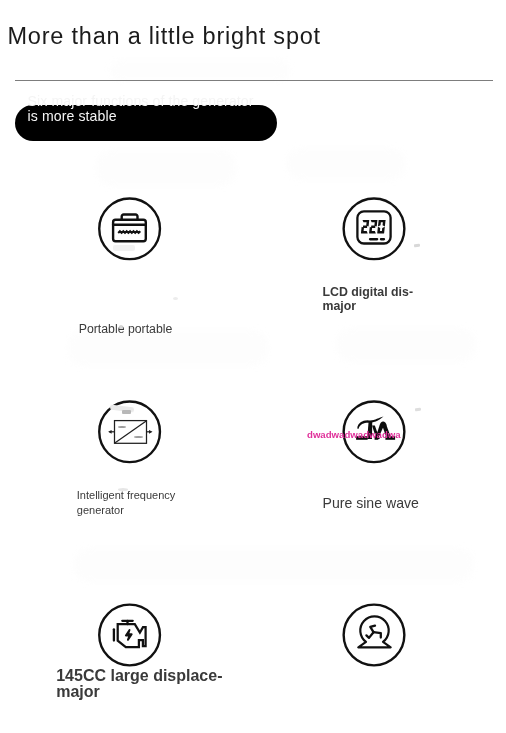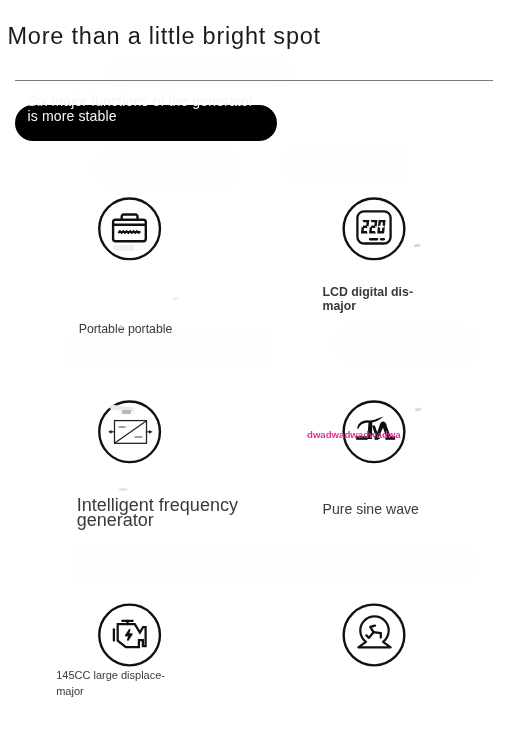--- a/index.html
+++ b/index.html
@@ -132,28 +132,28 @@
     </g>
   </svg>
 
   <div class="feature-caption" style="left:78.7px;top:290px;font-size:12.3px;margin-top:32px;">
     <span>Portable portable</span>
   </div>
   <div class="feature-caption" style="left:322.5px;top:285.3px;font-size:12.35px;line-height:14px;font-weight:bold;">
     <span>LCD digital dis-</span><br>
     <span>major</span>
   </div>
-  <div class="feature-caption" style="left:76.8px;top:488.2px;font-size:18px;line-height:15px;margin-top:10px;">
+  <div class="feature-caption" style="left:76.8px;top:488.2px;font-size:11px;line-height:15px;">
     <span>Intelligent frequency</span><br>
     <span>generator</span>
   </div>
-  <div class="feature-caption" style="left:322.5px;top:495.6px;font-size:14.1px;margin-top:6px;">
+  <div class="feature-caption" style="left:322.5px;top:495.6px;font-size:14.1px;">
     <span>Pure sine wave</span>
   </div>
-  <div class="feature-caption" style="left:56.2px;top:668px;font-size:11px;line-height:15.8px;">
+  <div class="feature-caption" style="left:56.2px;top:668px;font-size:16px;line-height:15.8px;font-weight:bold;">
     <span>145CC large displace-</span><br>
     <span>major</span>
   </div>
 
   <div class="wm-text">dwadwadwadwadwa</div>
 
   <div class="smudge" style="left:414px;top:244px;width:6px;height:3px;background:#d8d8d8;border-radius:1px;transform:rotate(-8deg);"></div>
   <div class="smudge" style="left:415px;top:408px;width:6px;height:3px;background:#dedede;border-radius:1px;transform:rotate(-8deg);"></div>
   <div class="smudge" style="left:119px;top:325px;width:4px;height:4px;background:#d5d5d5;"></div>
   <div class="smudge" style="left:130px;top:327px;width:3px;height:2px;background:#e4e4e4;"></div>

